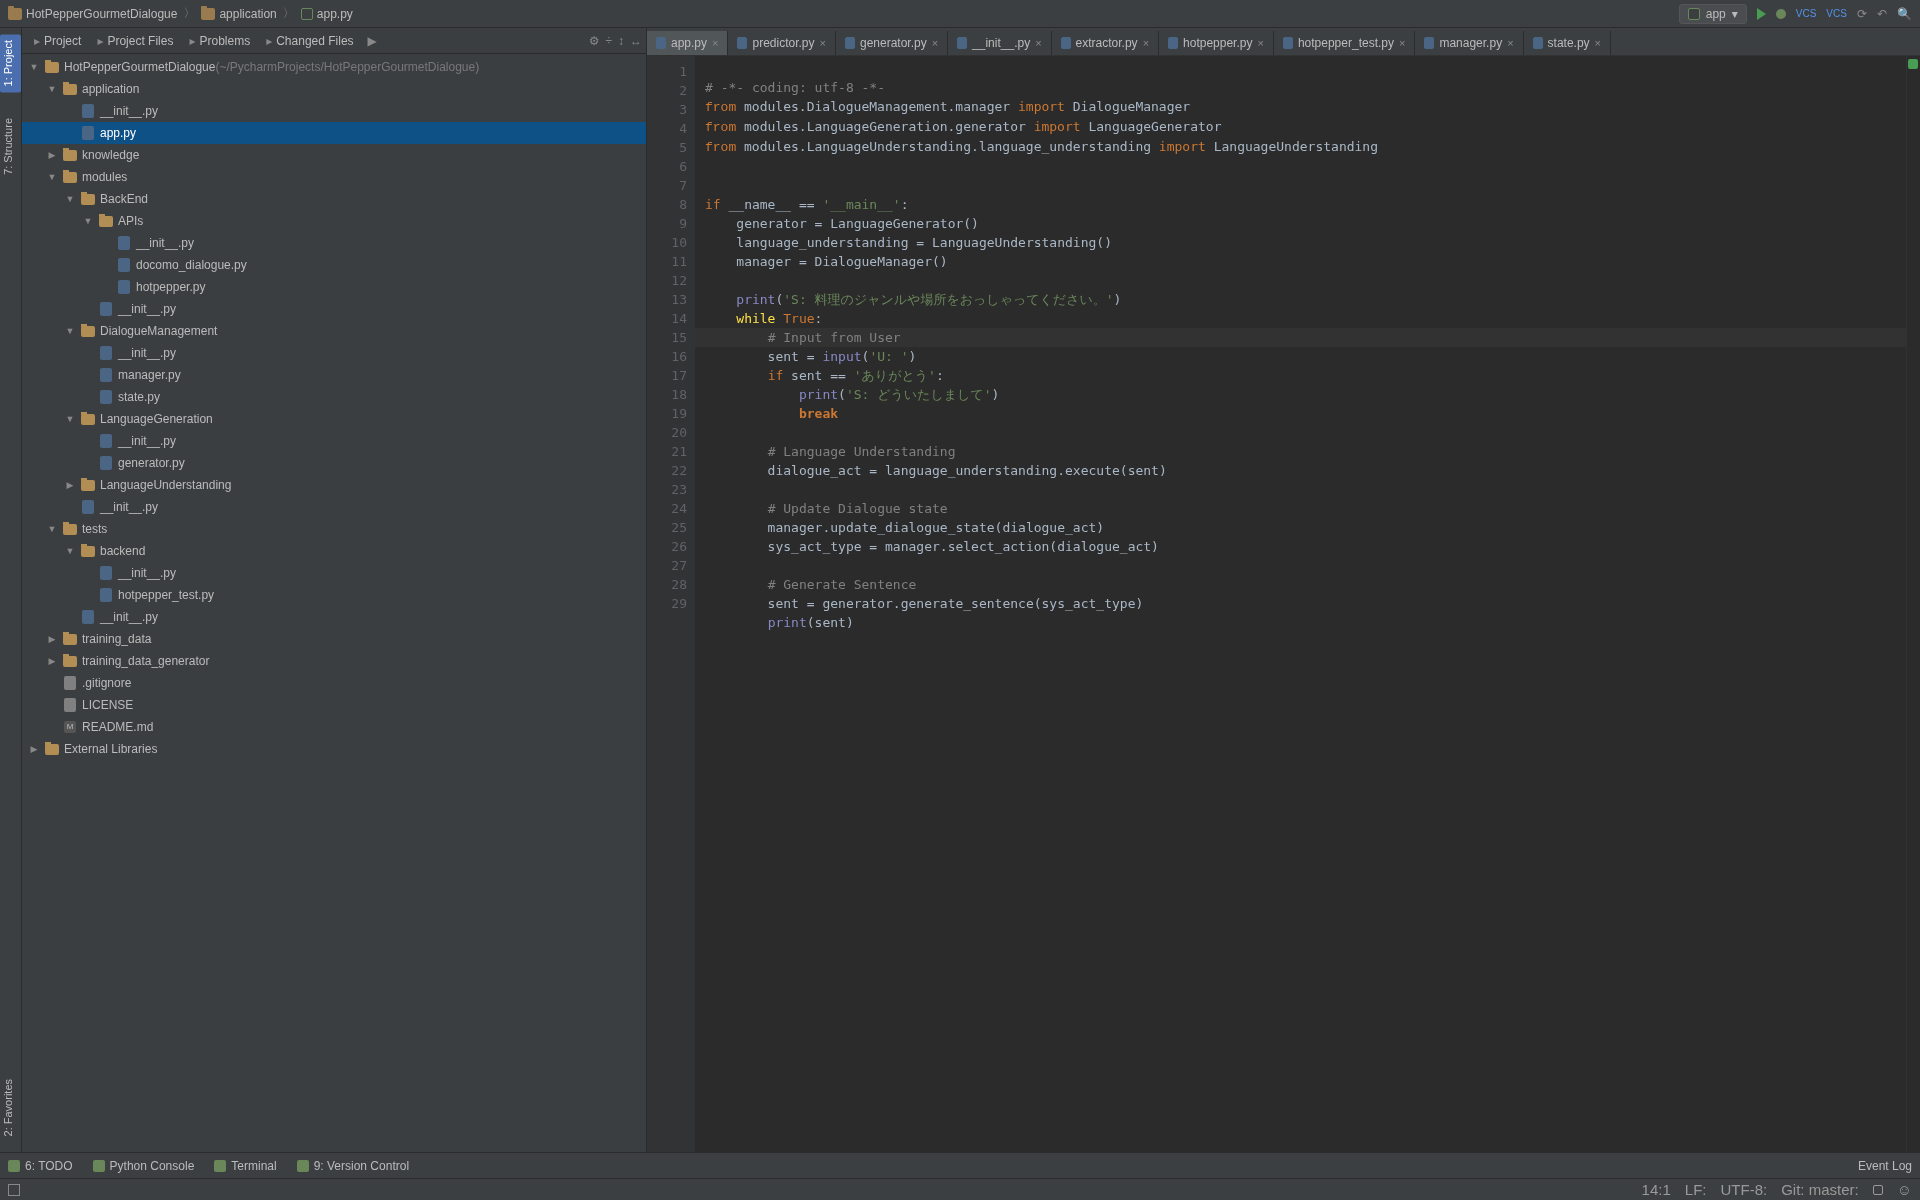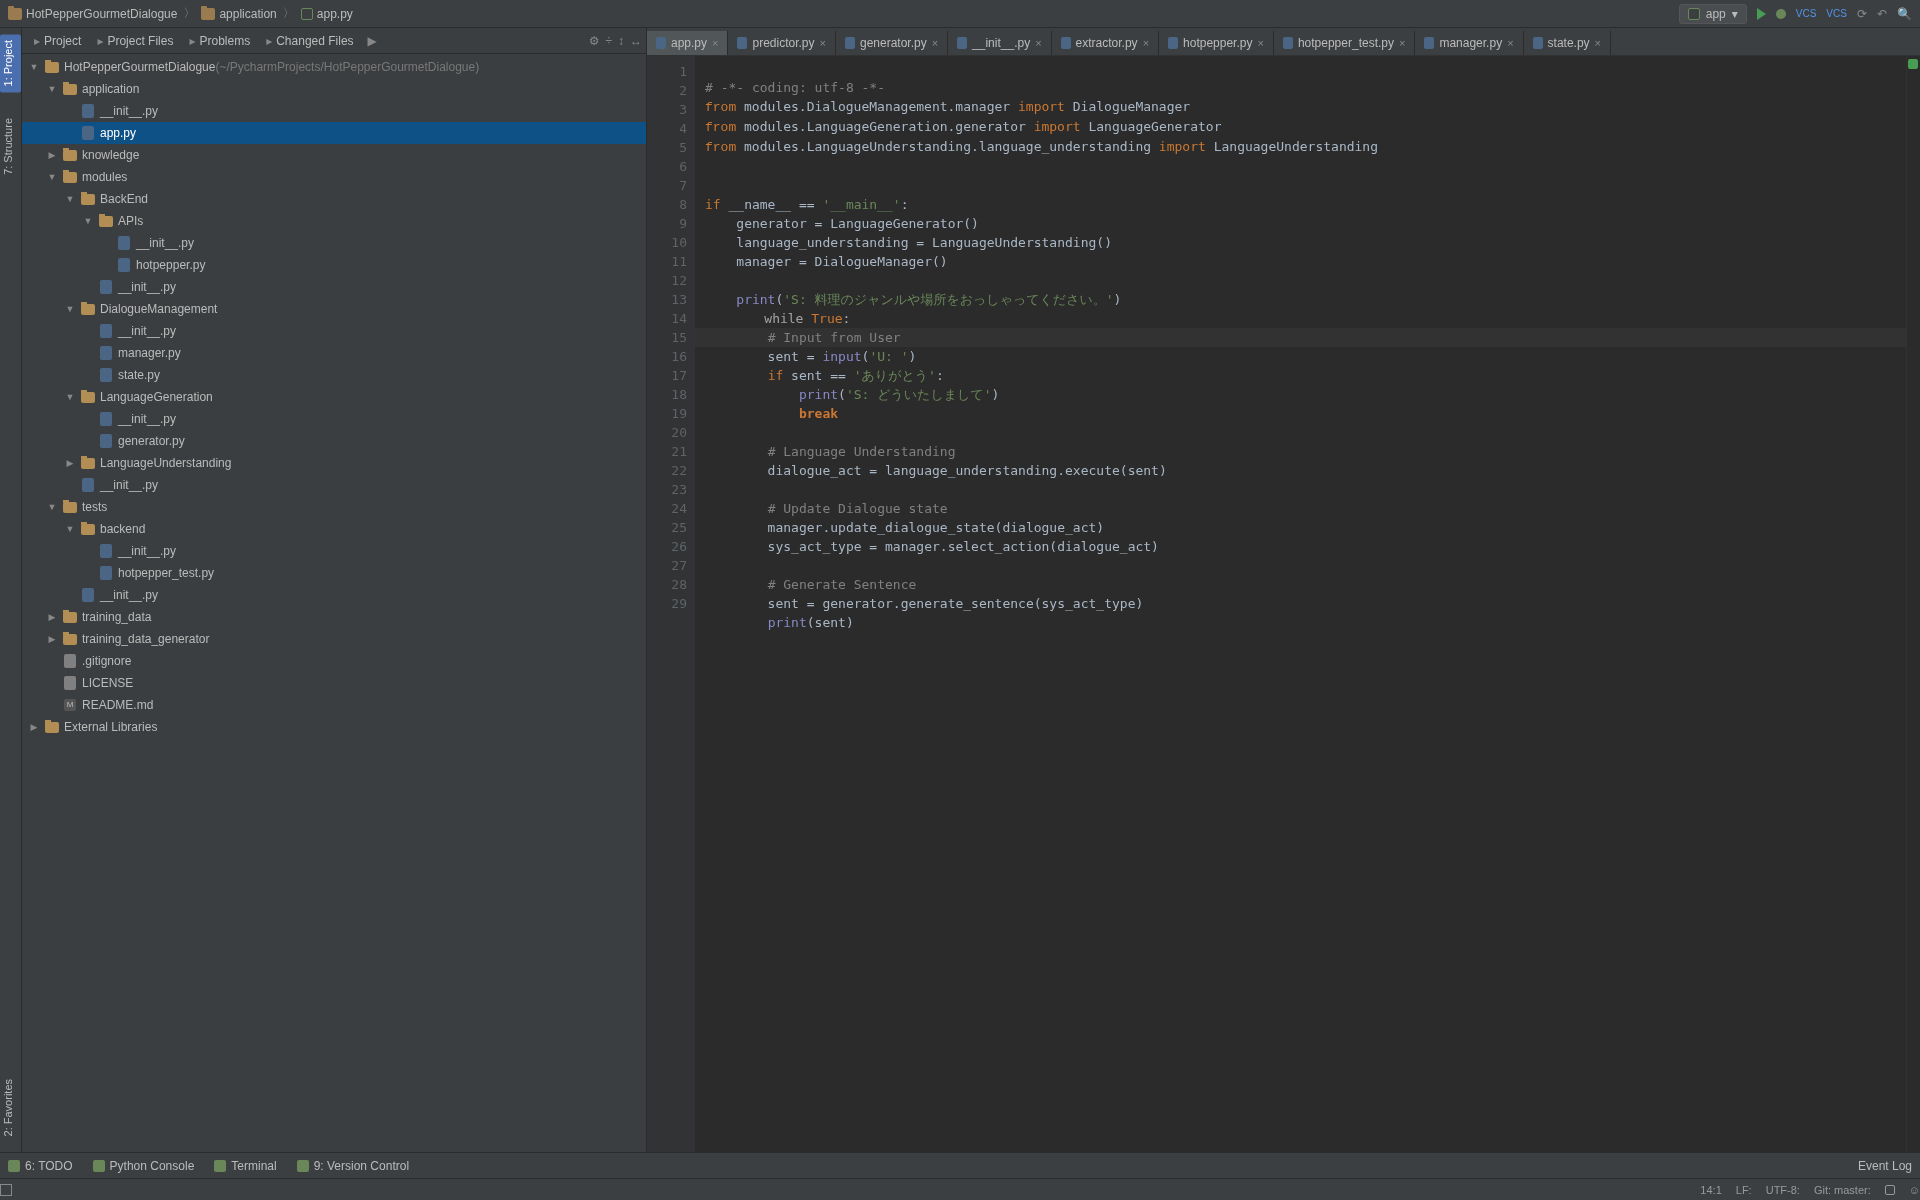--- a/index.html
+++ b/index.html
@@ -61,35 +61,35 @@
 .ed-tab { display:flex; align-items:center; gap:5px; padding:5px 9px; color:#bbb; background:#3c3f41; border-right:1px solid #2b2b2b; cursor:pointer; font-size:12px; }
 .ed-tab.active { background:#515658; }
 .ed-tab .close { color:#888; font-size:11px; }
 .ed-body { flex:1; display:flex; overflow:hidden; position:relative; }
 .gutter { width:48px; background:#313335; color:#606366; text-align:right; padding:6px 8px 0 0; font-family:Menlo,Consolas,monospace; font-size:13px; line-height:19px; }
 .gutter .ln { height:19px; }
 .code { flex:1; padding:22px 0 0 10px; font-family:Menlo,Consolas,monospace; font-size:13px; line-height:19px; white-space:pre; color:#a9b7c6; }
 .k-from { color:#cc7832;font-family:Liberation Mono, monospace; }
 .k-import { color:#cc7832; }
 .k-if { color:#cc7832; }
-.k-while { color:#a3a3a3;margin-left:28px; }
+.k-while { color:#fde047; }
 .k-true { color:#cc7832; }
 .k-break { color:#cc7832; font-weight:bold; }
 .s-str { color:#6a8759; }
 .s-cmt { color:#808080; }
 .s-builtin { color:#8888c6; }
 .right-minimap { width:14px; background:#2b2b2b; border-left:1px solid #323232; position:relative; }
 .right-minimap .ok { width:10px; height:10px; background:#499c54; position:absolute; top:3px; right:2px; border-radius:2px; }
 
 .bottom-tools { height:26px; background:#3c3f41; border-top:1px solid #2b2b2b; display:flex; align-items:center; padding:0 8px; gap:20px; }
 .bt-item { display:flex; align-items:center; gap:5px; cursor:pointer; }
 .bt-item .sq { width:12px; height:12px; background:#6a8759; border-radius:2px; }
 .bt-spacer { flex:1; }
 
-.statusbar { height:22px; background:#3c3f41; border-top:1px solid #2b2b2b; display:flex; align-items:center; padding:0 0; font-size:11px; color:#999; }
+.statusbar { height:22px; background:#3c3f41; border-top:1px solid #2b2b2b; display:flex; align-items:center; padding:0 8px; font-size:15px; color:#999; }
 .statusbar .sb-spacer { flex:1; }
 .statusbar .sb-item { margin-left:14px; }
 .lock { width:10px; height:10px; border:1px solid #999; border-radius:2px; display:inline-block; }
 
 .highlight-line { background:#323232; display:block; margin-left:-10px; padding-left:10px; margin-right:-1000px; }
 </style>
 </head>
 <body>
 
 <div class="titlebar">
@@ -216,20 +216,27 @@
             <span class="folder-yellow"></span>
           </span>
           <span>APIs</span>
         </div>
         <div class="tree-row" style="padding-left: 78px;">
           <span class="tree-arrow"></span>
           <span class="tree-ico">
             <span class="file-py"></span>
           </span>
           <span>__init__.py</span>
+        </div>
+        <div class="tree-row" style="padding-left: 78px;">
+          <span class="tree-arrow"></span>
+          <span class="tree-ico">
+            <span class="file-py"></span>
+          </span>
+          <span>docomo_dialogue.py</span>
         </div>
         <div class="tree-row" style="padding-left: 78px;">
           <span class="tree-arrow"></span>
           <span class="tree-ico">
             <span class="file-py"></span>
           </span>
           <span>hotpepper.py</span>
         </div>
         <div class="tree-row" style="padding-left: 60px;">
           <span class="tree-arrow"></span>

